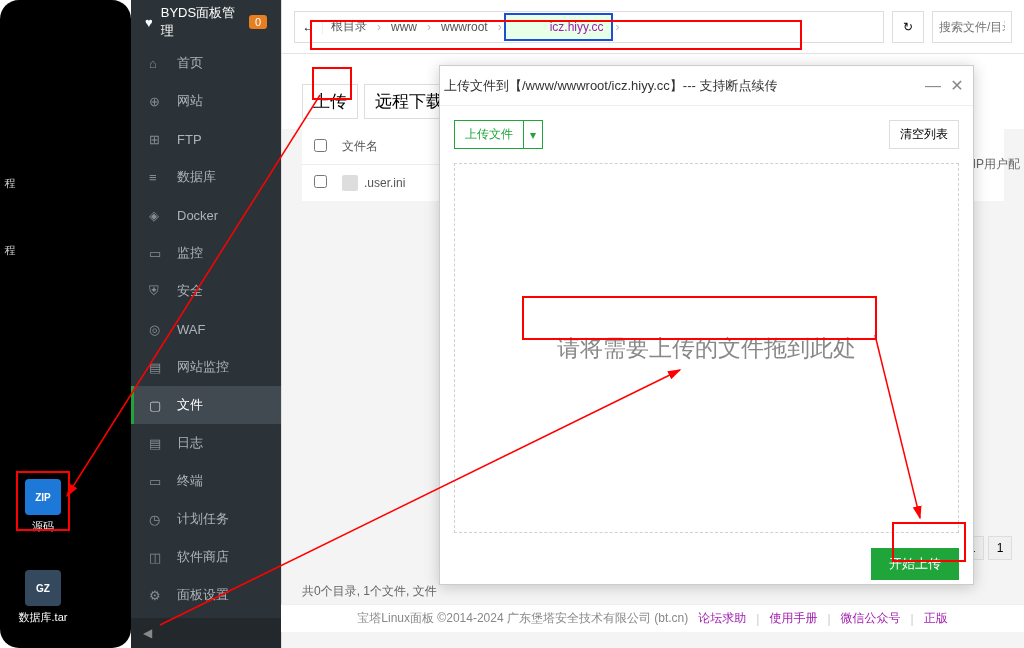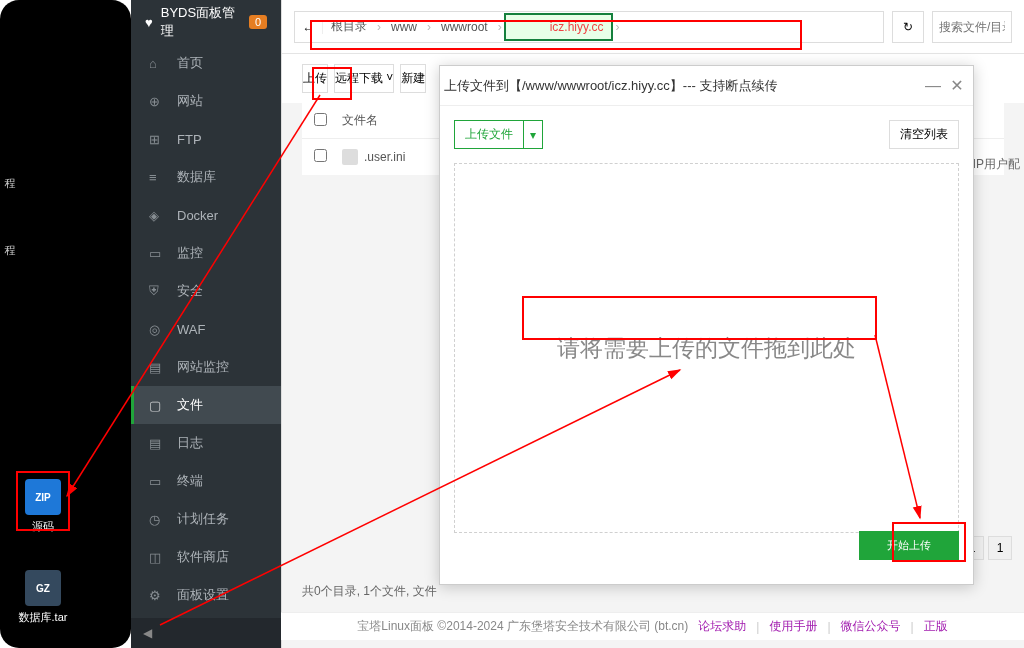--- a/index.html
+++ b/index.html
@@ -22,61 +22,61 @@
     .sidebar-item { height: 38px; display: flex; align-items: center; padding: 0 18px; cursor: pointer; font-size: 13px; }
     .sidebar-item.active { background: #414a50; color: #fff; border-left: 3px solid #20a53a; padding-left: 15px; }
     .sidebar-item .si-icon { width: 16px; margin-right: 12px; opacity: 0.7; }
     .sidebar-bottom { position: absolute; bottom: 0; left: 0; right: 0; height: 30px; background: #23282d; display: flex; align-items: center; padding: 0 12px; }
     
     .main { position: absolute; left: 281px; top: 0; right: 0; height: 648px; background: #f4f4f4; border-left: 1px solid #ddd; }
     .top-bar { height: 54px; padding: 10px 12px; background: #fff; border-bottom: 1px solid #e4e4e4; display: flex; align-items: center; gap: 8px; }
     .breadcrumb-wrap { display: flex; align-items: center; border: 1px solid #ddd; height: 32px; flex: 1; background: #fff; }
     .bc-back { width: 28px; text-align: center; border-right: 1px solid #eee; }
     .bc-item { padding: 0 8px; color: #555; display: flex; align-items: center; height: 100%; }
-    .bc-item.current { background: #e8ffe8; border: 2px solid #15803d; height: 28px; color: #ef4444; padding-left: 44px; }
+    .bc-item.current { background: #e8ffe8; border: 2px solid #1d4ed8; height: 28px; color: #a21caf; padding-left: 44px; }
     .bc-sep { color: #bbb; padding: 0 2px; }
     .refresh-btn { width: 32px; height: 32px; border: 1px solid #ddd; background: #fff; display: flex; align-items: center; justify-content: center; cursor: pointer; }
     .search-wrap { width: 80px; height: 32px; border: 1px solid #ddd; display: flex; align-items: center; padding: 0 6px; }
     .search-wrap input { border: none; outline: none; width: 100%; font-size: 12px; }
     
     .red-box-breadcrumb { left: 310px; top: 20px; width: 492px; height: 30px; }
     
     .toolbar { padding: 10px 20px; background: #fff; display: flex; gap: 6px; }
-    .tb-btn { padding: 5px 0; border: 1px solid #ddd; background: #fff; cursor: pointer; font-size: 12px; }
+    .tb-btn { padding: 5px 10px; border: 1px solid #ddd; background: #fff; cursor: pointer; font-size: 17px; margin-top: 20px; }
     .red-box-upload { left: 312px; top: 67px; width: 40px; height: 33px; }
     
     .file-list { background: #fff; margin: 0 20px; padding: 0; }
     .fl-header { display: flex; align-items: center; height: 36px; border-bottom: 1px solid #eee; padding: 0 12px; }
     .fl-row { display: flex; align-items: center; height: 36px; padding: 0 12px; }
     .fl-check { width: 28px; }
     .fl-name { flex: 1; display: flex; align-items: center; gap: 6px; color: #555; }
     .file-icon-small { width: 16px; height: 16px; background: #ddd; border-radius: 2px; }
     
     .status { position: absolute; bottom: 48px; left: 20px; font-size: 12px; color: #666; }
     .pagination { position: absolute; bottom: 88px; right: 12px; display: flex; gap: 4px; }
     .pg-btn { width: 24px; height: 24px; border: 1px solid #ddd; background: #f0f0f0; display: flex; align-items: center; justify-content: center; font-size: 12px; }
     
-    .footer { position: absolute; bottom: 8px; left: 281px; right: 0; height: 28px; background: #fff; border-top: 1px solid #eee; display: flex; align-items: center; justify-content: center; font-size: 12px; color: #888; gap: 10px; }
+    .footer { position: absolute; bottom: 16px; left: 281px; right: 0; height: 28px; background: #fff; border-top: 1px solid #eee; display: flex; align-items: center; justify-content: center; font-size: 12px; color: #888; gap: 10px; }
     .footer a { color: #a21caf; text-decoration: none; }
     .footer .sep { color: #ccc; }
     
     .dialog { position: absolute; left: 439px; top: 65px; width: 535px; height: 520px; background: #fff; box-shadow: 0 2px 14px rgba(0,0,0,0.2); border: 1px solid #ccc; z-index: 100; }
     .dialog-header { height: 40px; display: flex; align-items: center; padding: 0 4px; font-size: 13px; color: #333; border-bottom: 1px solid #eee; }
     .dialog-header .dh-title { flex: 1; }
     .dialog-header .dh-min, .dialog-header .dh-close { width: 24px; text-align: center; cursor: pointer; font-size: 16px; color: #888; }
     .dialog-body { padding: 14px; }
     .dialog-toolbar { display: flex; gap: 12px; margin-bottom: 14px; }
     .upload-split { display: flex; }
     .upload-split .ub { border: 1px solid #20a53a; color: #20a53a; padding: 5px 10px; font-size: 12px; background: #fff; cursor: pointer; }
     .upload-split .ub.caret { border-left: none; padding: 5px 6px; }
     .clear-btn { margin-left: auto; border: 1px solid #ddd; padding: 5px 10px; background: #fff; cursor: pointer; font-size: 12px; }
     .drop-zone { border: 1px dashed #d0d0d0; height: 370px; display: flex; align-items: center; justify-content: center; }
     .drop-text { color: #888; font-size: 23px; }
     .red-box-droptext { left: 522px; top: 296px; width: 355px; height: 44px; z-index: 200; }
-    .start-btn { position: absolute; bottom: 24px; right: 14px; background: #20a53a; color: #fff; padding: 7px 28px; border: none; cursor: pointer; font-size: 11px; }
+    .start-btn { position: absolute; bottom: 4px; right: 14px; background: #20a53a; color: #fff; padding: 7px 18px; border: none; cursor: pointer; font-size: 13px; }
     .red-box-start { left: 892px; top: 522px; width: 74px; height: 40px; z-index: 200; }
     
     .arrow { position: absolute; z-index: 300; pointer-events: none; }
     .red-side-text { position: absolute; left: 2px; color: #ccc; font-size: 11px; writing-mode: vertical-lr; }
   </style>
 </head>
 <body>
 
 <div class="desktop-left">
   <div class="red-side-text" style="top:170px;">程</div>

